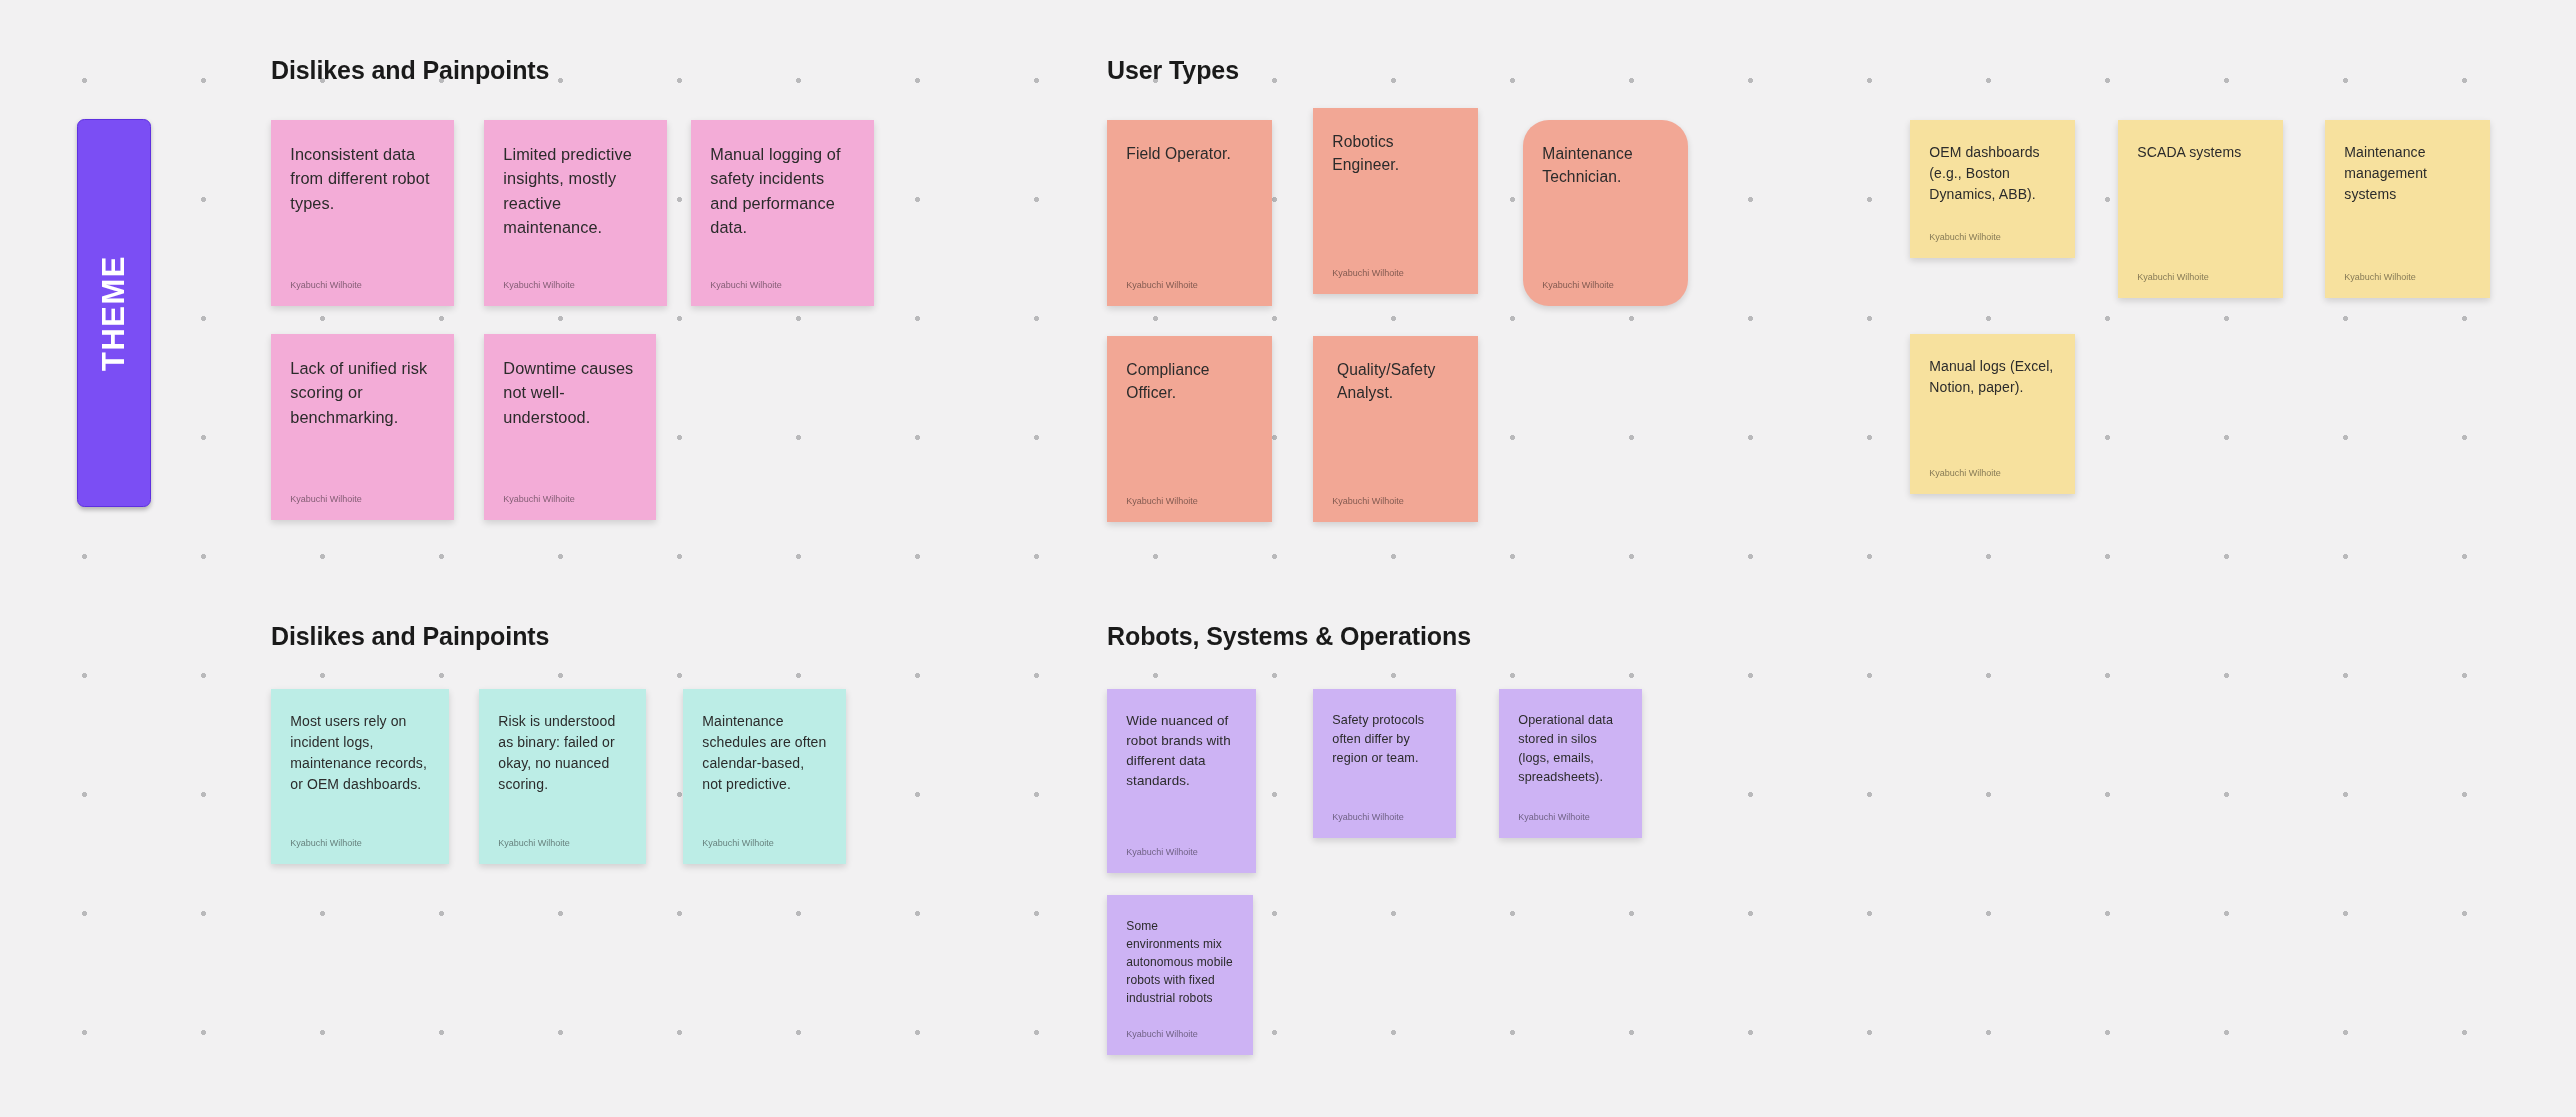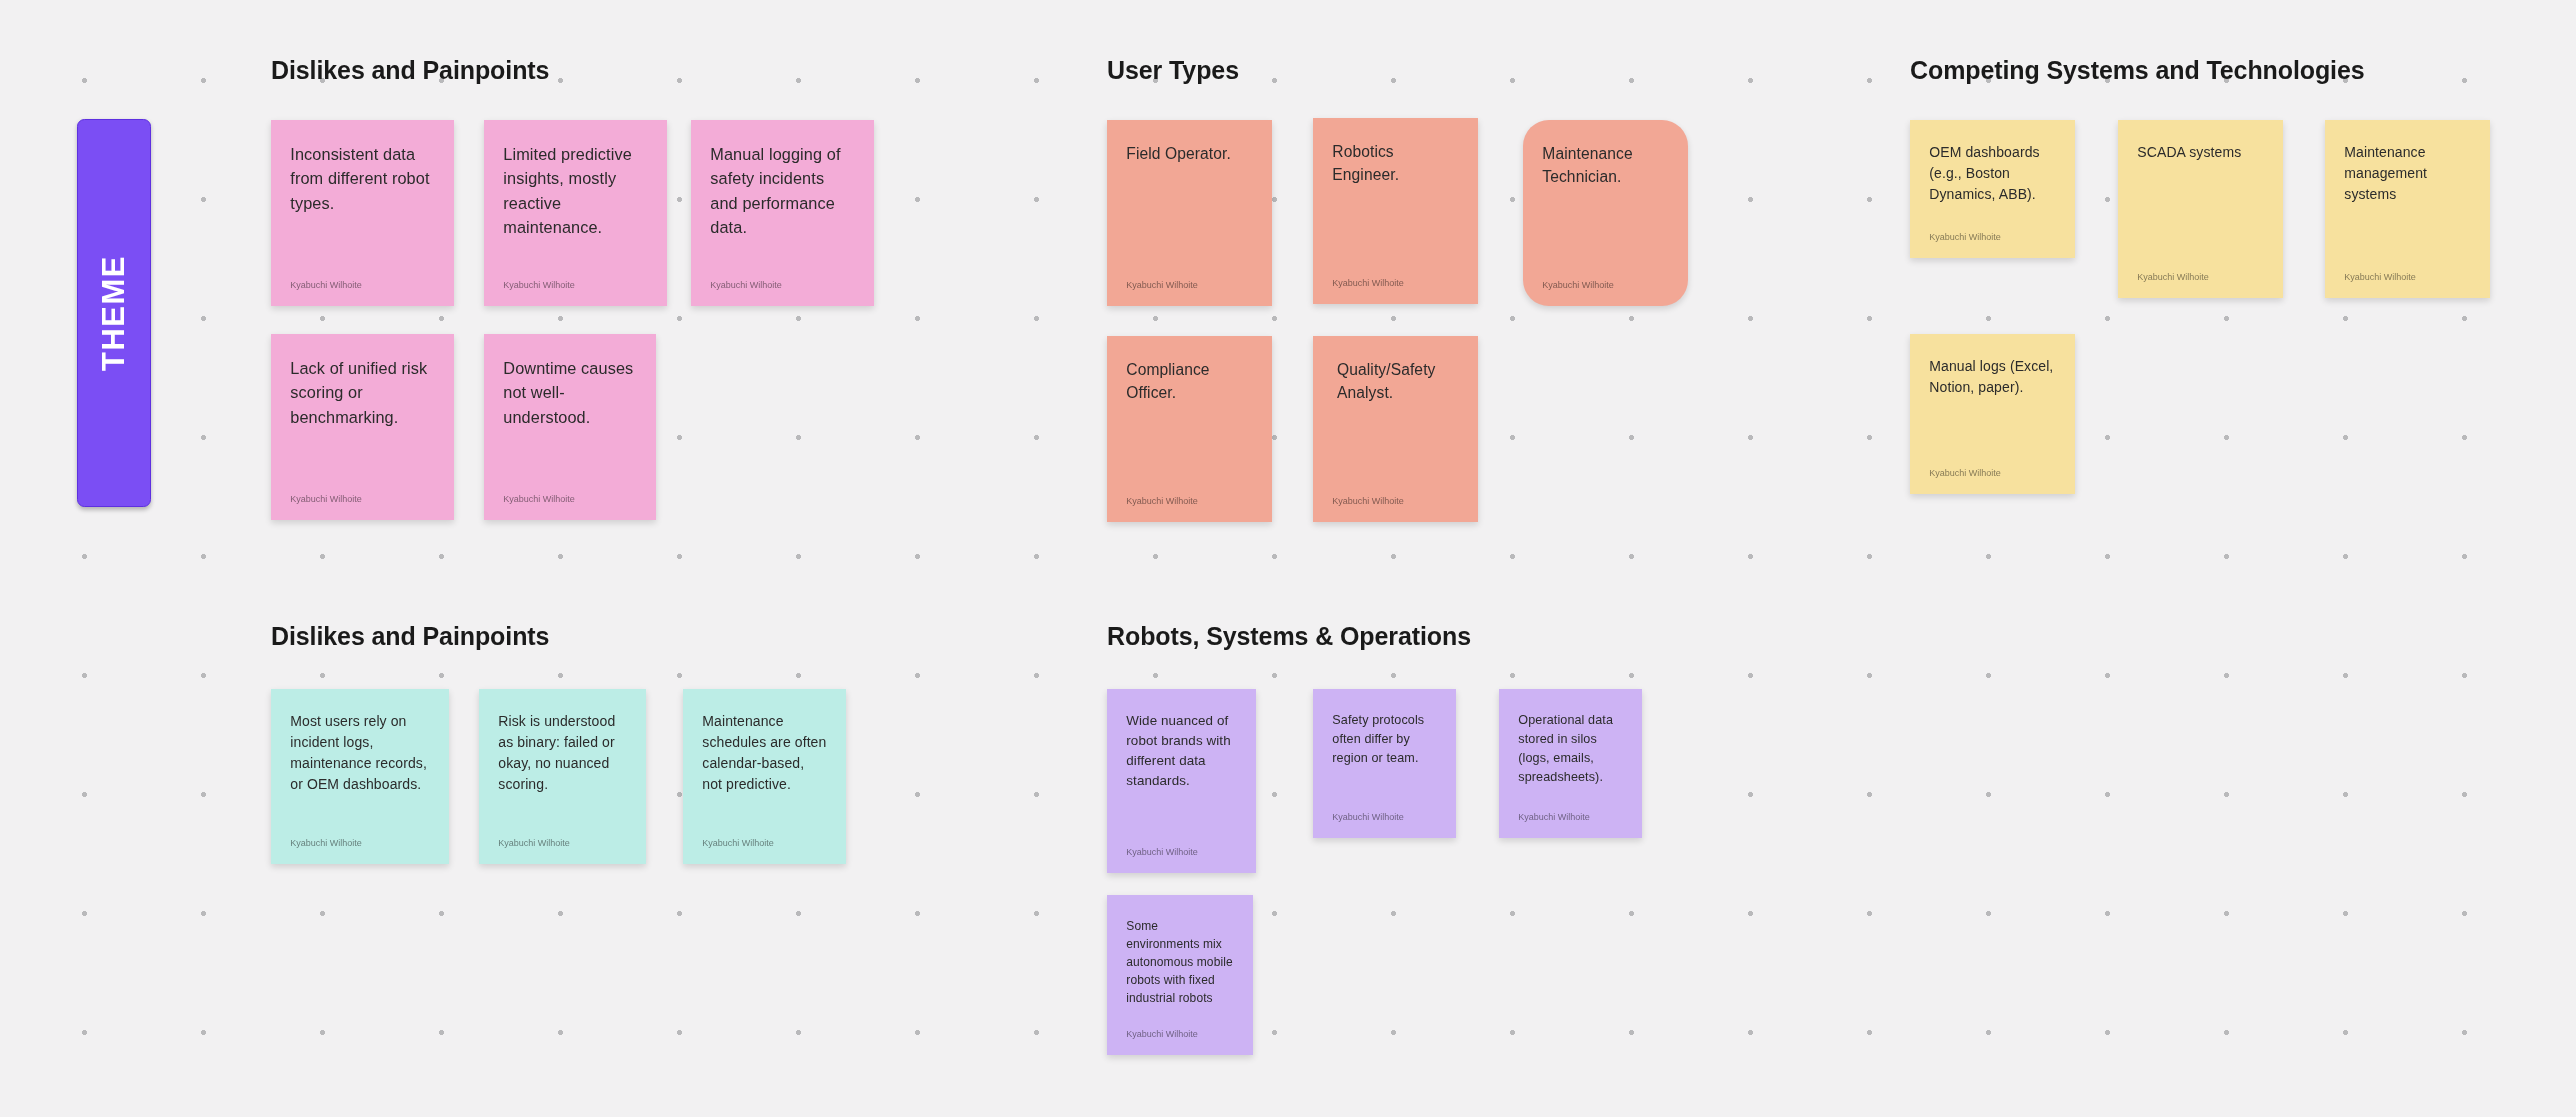--- a/index.html
+++ b/index.html
@@ -74,21 +74,20 @@
 <div class="board">
 
   <div class="theme-tab">
     <span>THEME</span>
   </div>
 
   <div class="section-title" style="left:271px;top:56px;">Dislikes and Painpoints</div>
 
   <div class="section-title" style="left:1107px;top:56px;">User Types</div>
 
-  <div class="section-title" style="left:1910px;top:56px;">Competing Systems and Technologies</div>
 
   <div class="section-title" style="left:271px;top:622px;">Dislikes and Painpoints</div>
 
   <div class="section-title" style="left:1107px;top:622px;">Robots, Systems &amp; Operations</div>
 
   <div>
       <div class="sticky" style="left: 271px; top: 120px; width: 183px; height: 186px; background: rgb(243, 172, 215); font-size: 16.3px;">
         <div class="sticky-text">Inconsistent data from different robot types.</div>
         <div class="sticky-author">Kyabuchi Wilhoite</div>
       </div>
@@ -105,21 +104,21 @@
         <div class="sticky-author">Kyabuchi Wilhoite</div>
       </div>
       <div class="sticky" style="left: 484px; top: 334px; width: 172px; height: 186px; background: rgb(243, 172, 215); font-size: 16.3px;">
         <div class="sticky-text">Downtime causes not well-understood.</div>
         <div class="sticky-author">Kyabuchi Wilhoite</div>
       </div>
       <div class="sticky" style="left: 1107px; top: 120px; width: 165px; height: 186px; background: rgb(242, 167, 149); font-size: 15.6px;">
         <div class="sticky-text">Field Operator.</div>
         <div class="sticky-author">Kyabuchi Wilhoite</div>
       </div>
-      <div class="sticky" style="left: 1313px; top: 118px; width: 165px; height: 186px; background: rgb(242, 167, 149); font-size: 15.6px;">
+      <div class="sticky" style="left: 1313px; top: 108px; width: 165px; height: 186px; background: rgb(242, 167, 149); font-size: 15.6px;">
         <div class="sticky-text">Robotics Engineer.</div>
         <div class="sticky-author">Kyabuchi Wilhoite</div>
       </div>
       <div class="sticky" style="left: 1523px; top: 120px; width: 165px; height: 186px; background: rgb(242, 167, 149); font-size: 15.6px; border-radius: 26px;">
         <div class="sticky-text">Maintenance Technician.</div>
         <div class="sticky-author">Kyabuchi Wilhoite</div>
       </div>
       <div class="sticky" style="left: 1107px; top: 336px; width: 165px; height: 186px; background: rgb(242, 167, 149); font-size: 15.6px;">
         <div class="sticky-text">Compliance Officer.</div>
         <div class="sticky-author">Kyabuchi Wilhoite</div>

